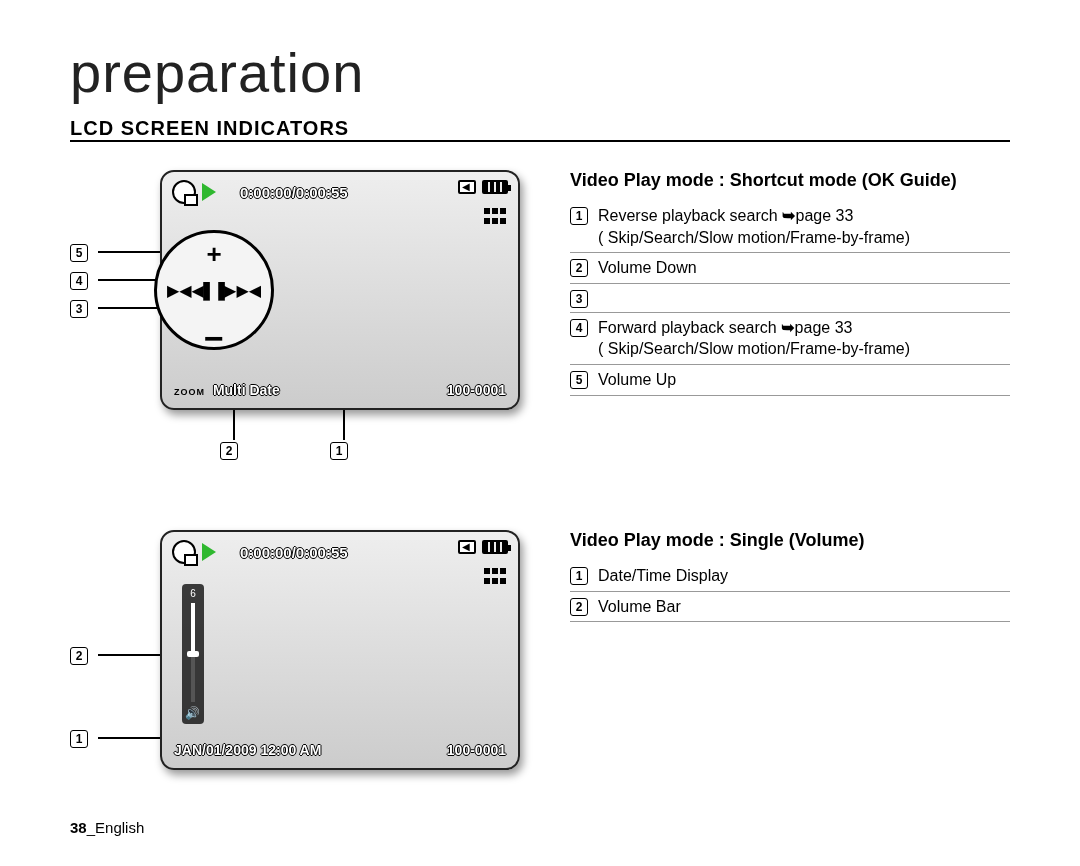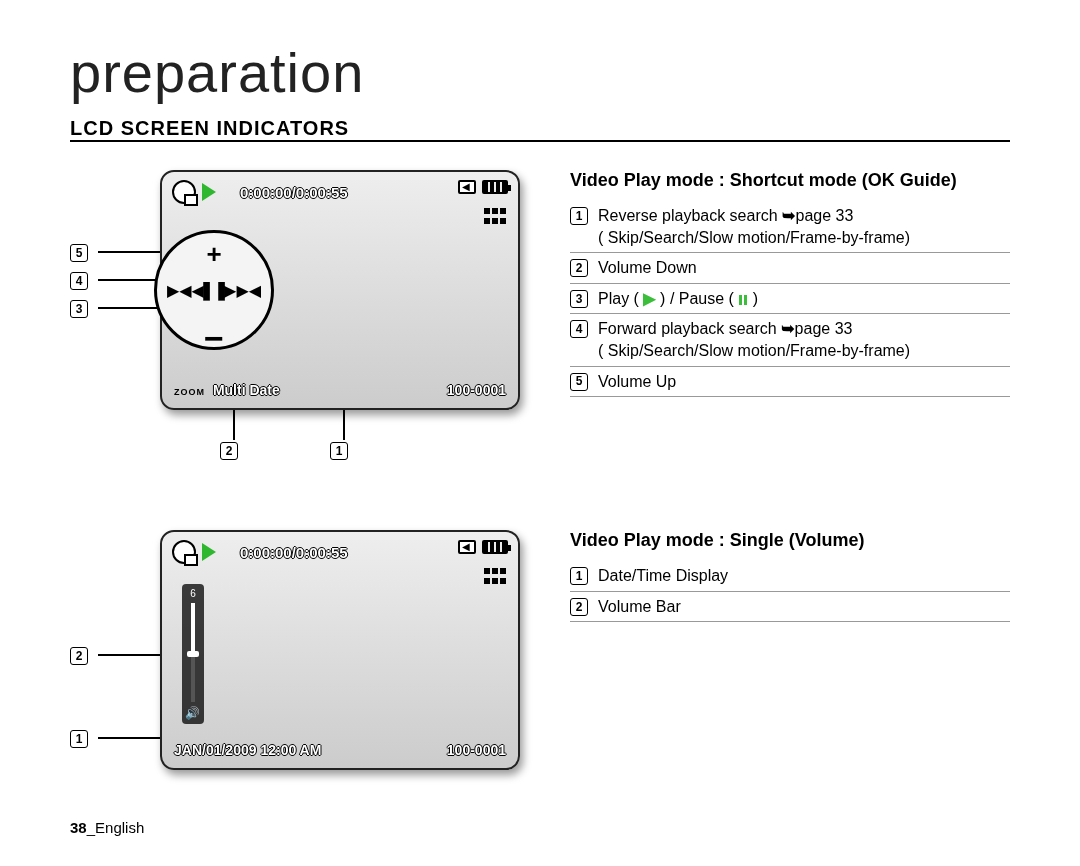--- a/index.html
+++ b/index.html
@@ -316,21 +316,20 @@
       <li>
         <span class="num-box">1</span>
         <span class="legend-text">Reverse playback search <span class="arrow">➥</span>page 33<br>( Skip/Search/Slow motion/Frame-by-frame)</span>
       </li>
       <li>
         <span class="num-box">2</span>
         <span class="legend-text">Volume Down</span>
       </li>
       <li>
         <span class="num-box">3</span>
-        <span class="legend-text">Play ( <span class="playicon">▶</span> ) / Pause ( <span class="pauseicon"></span> )</span>
       </li>
       <li>
         <span class="num-box">4</span>
         <span class="legend-text">Forward playback search <span class="arrow">➥</span>page 33<br>( Skip/Search/Slow motion/Frame-by-frame)</span>
       </li>
       <li>
         <span class="num-box">5</span>
         <span class="legend-text">Volume Up</span>
       </li>
     </ul>

